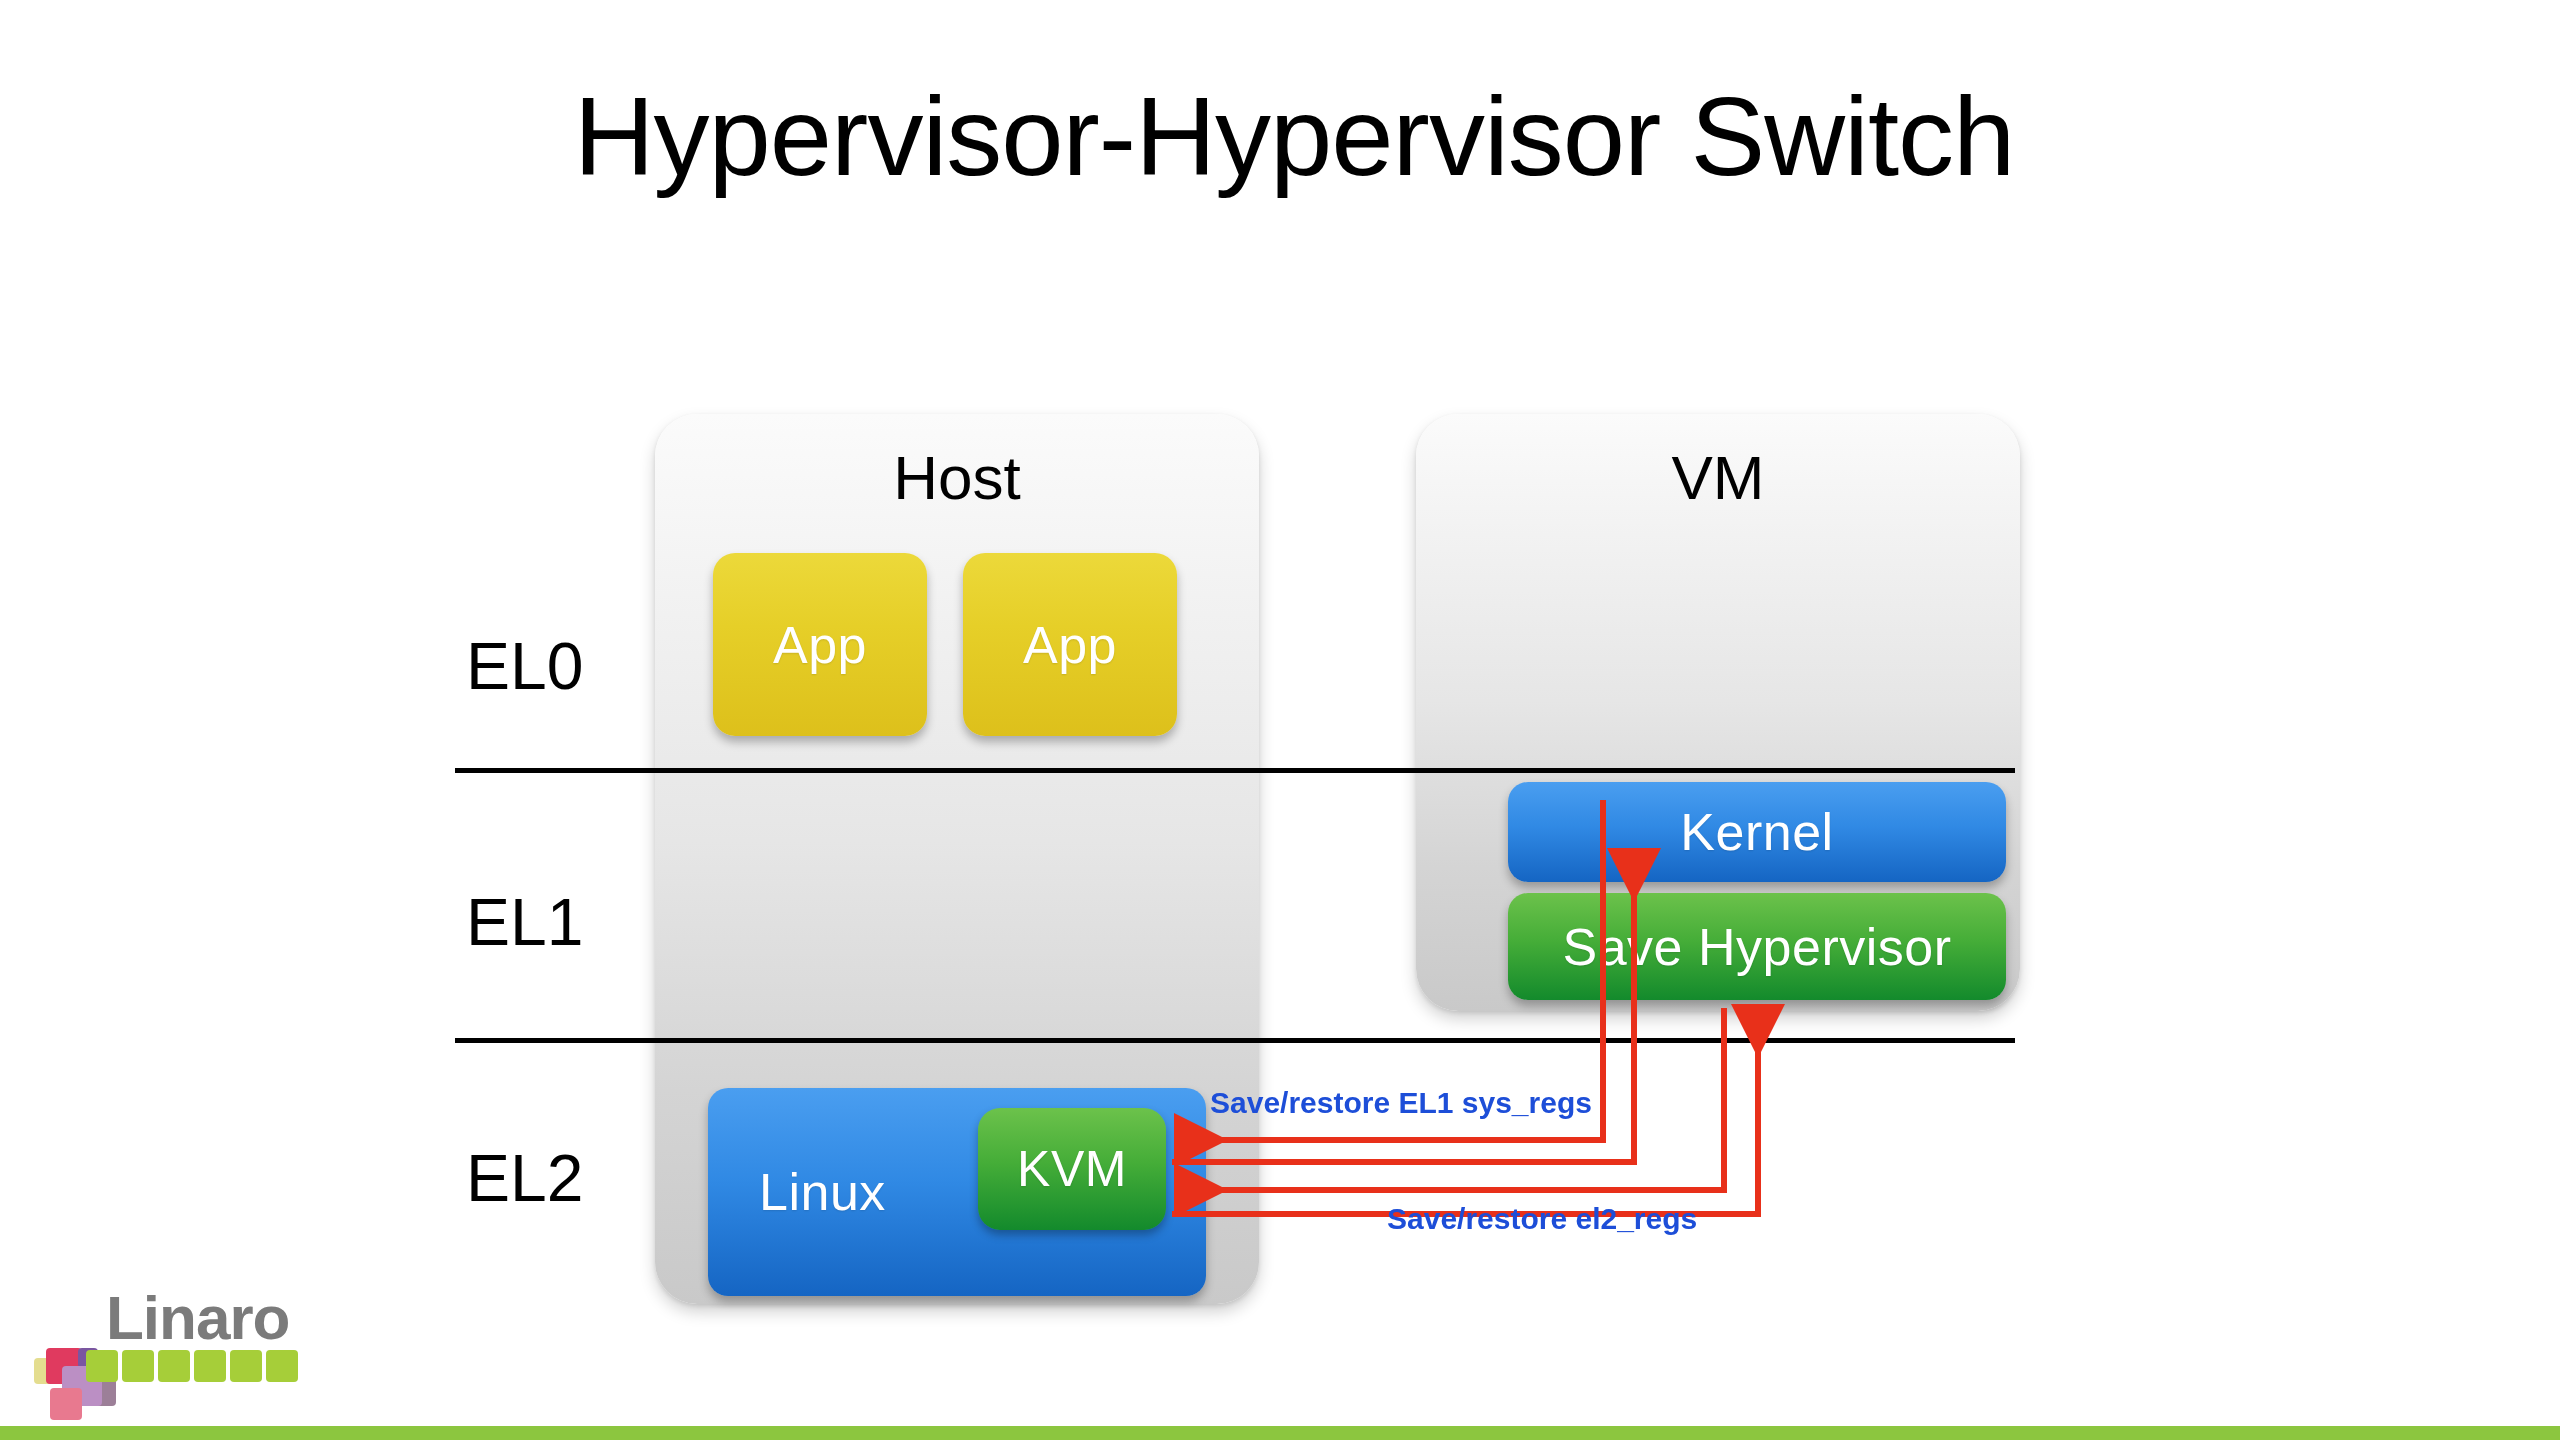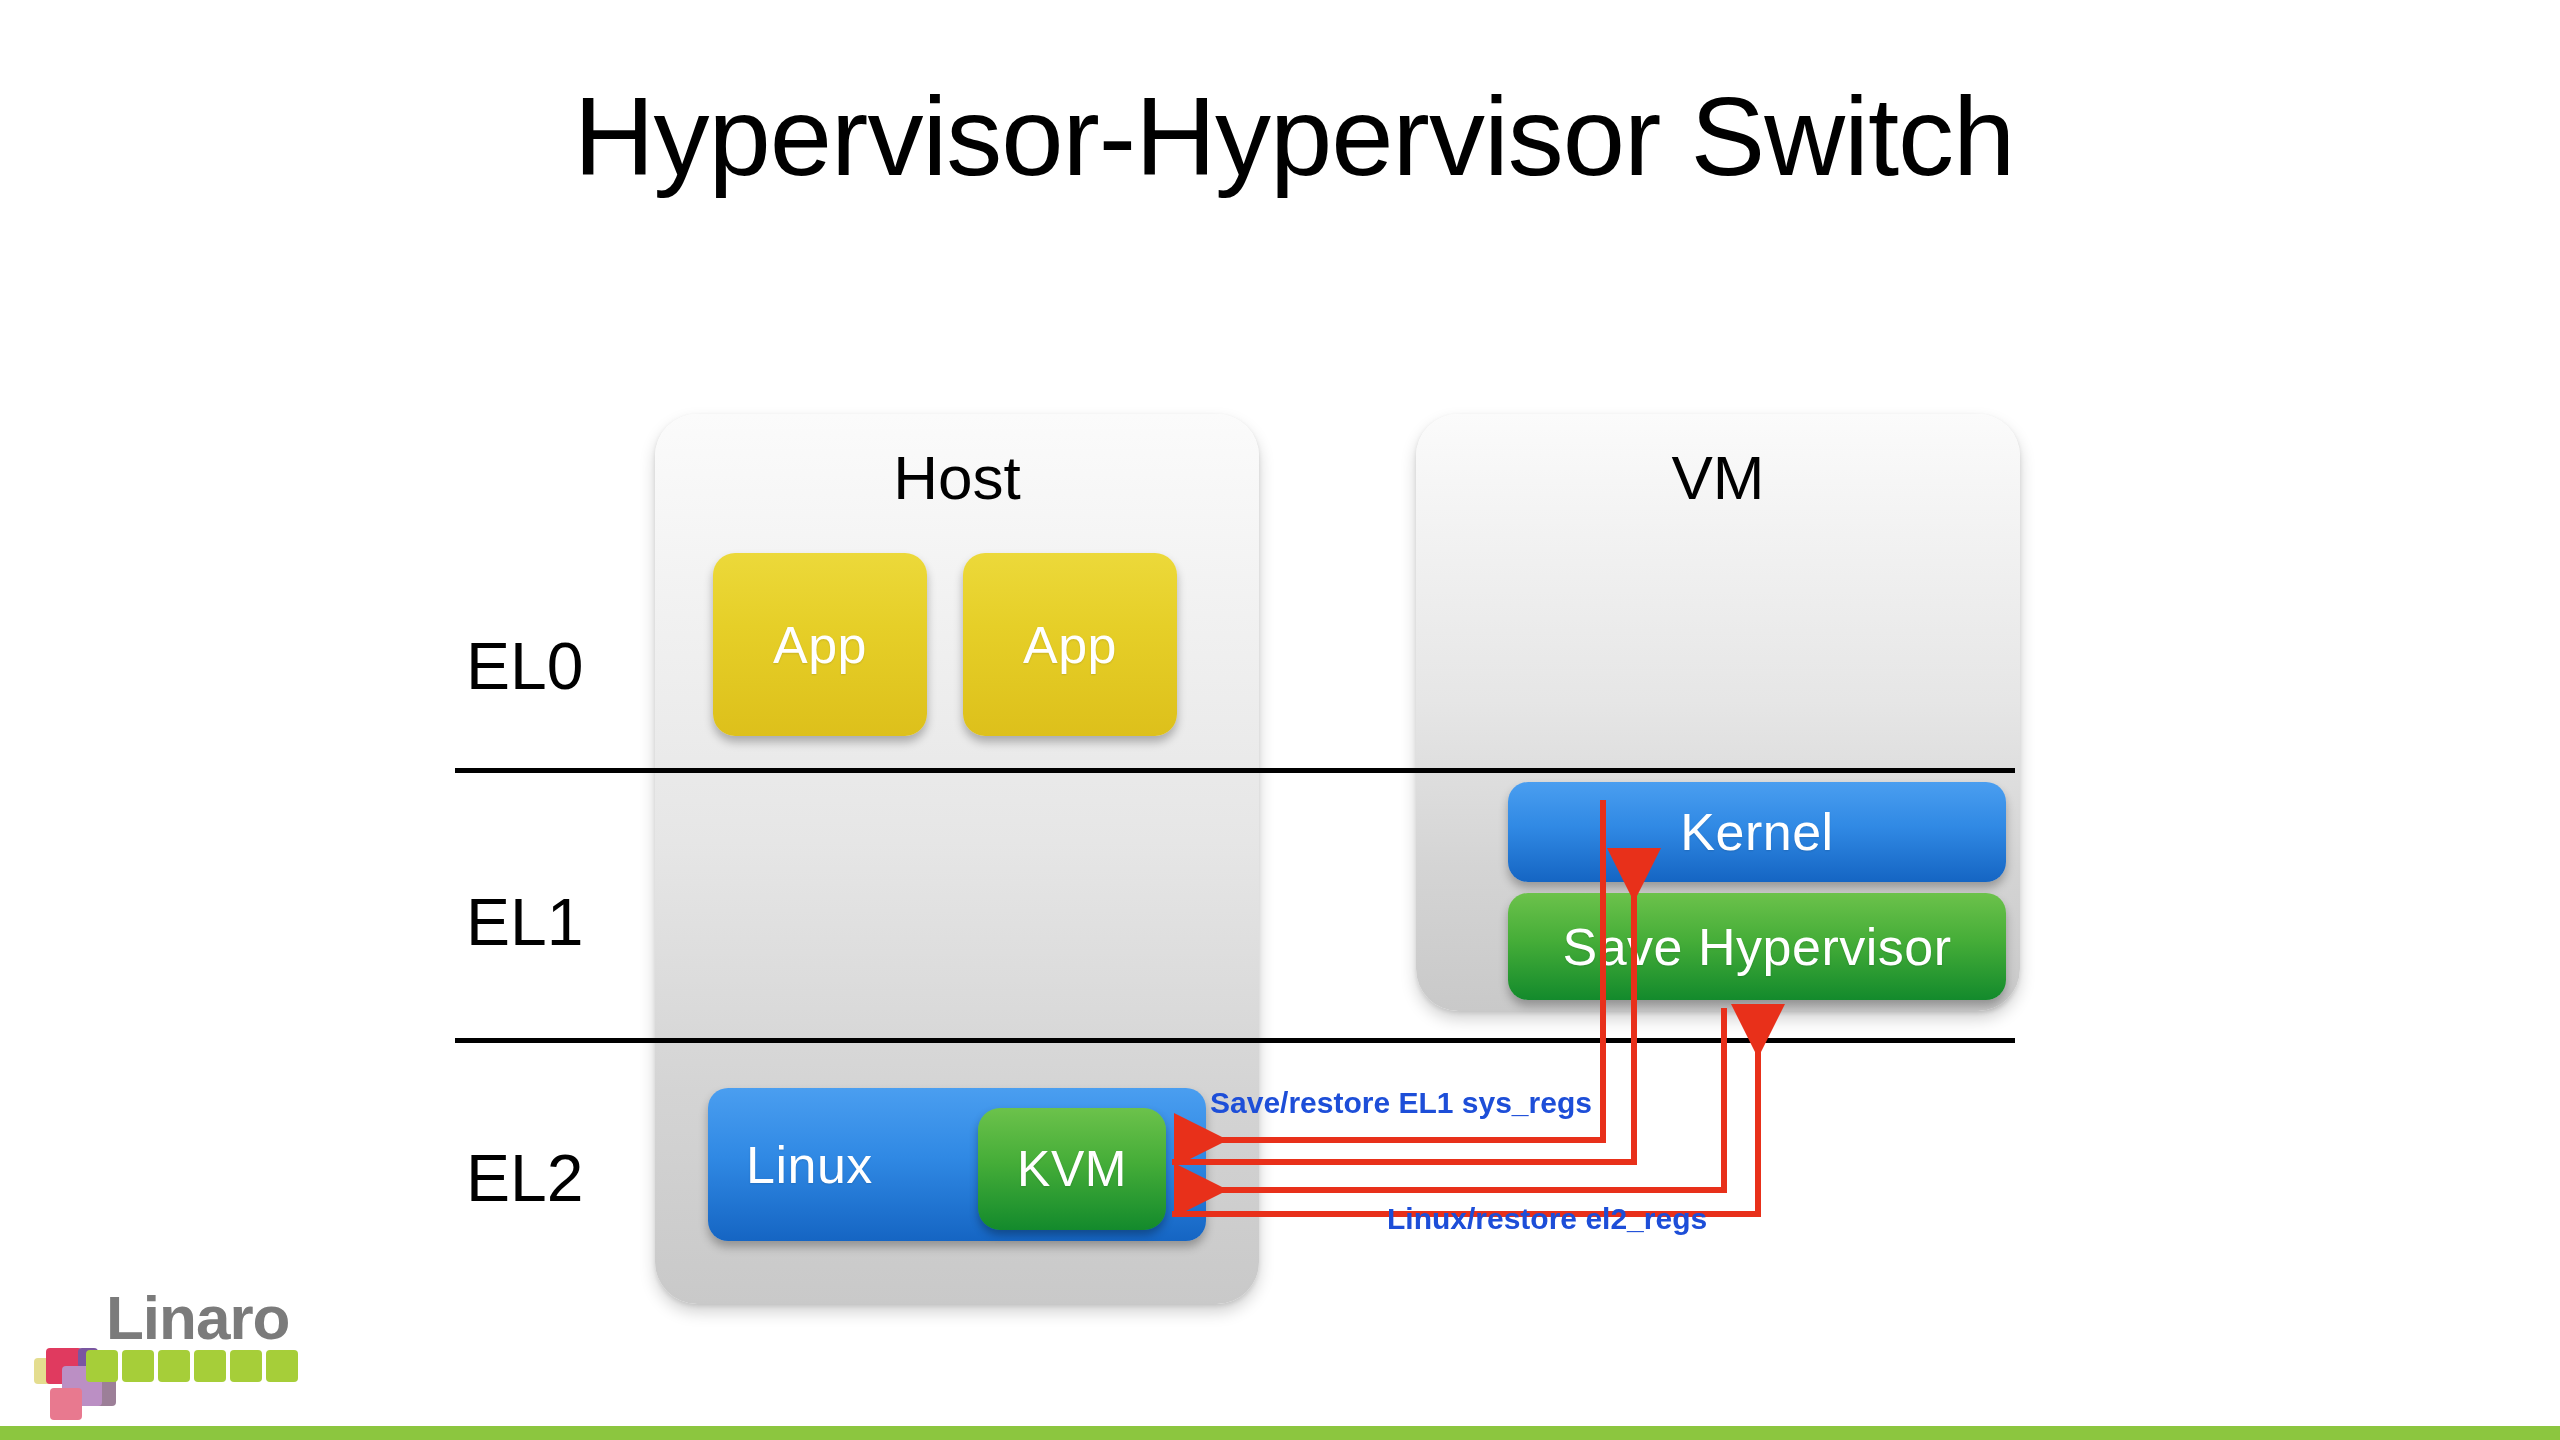--- a/index.html
+++ b/index.html
@@ -90,22 +90,22 @@
     box-sizing:border-box;
   }
   .box.yellow{background:linear-gradient(to bottom,#ecd93a 0%,#e6cf28 40%,#ddc01b 100%);}
   .box.blue  {background:linear-gradient(to bottom,#4a9ef0 0%,#3089e4 45%,#1565c3 100%);}
   .box.green {background:linear-gradient(to bottom,#6cc24b 0%,#45ad38 45%,#138a2c 100%);}
 
   #app1{left:713px;top:553px;width:214px;height:183px;}
   #app2{left:963px;top:553px;width:214px;height:183px;}
   #kernel{left:1508px;top:782px;width:498px;height:100px;border-radius:20px;}
   #guest-hv{left:1508px;top:893px;width:498px;height:107px;border-radius:20px;}
-  #linux{left:708px;top:1088px;width:498px;height:153px;
-         justify-content:flex-start;padding-left:38px;border-radius:20px;}
+  #linux{left:708px;top:1088px;width:498px;height:208px;
+         justify-content:flex-start;padding-left:51px;border-radius:20px;}
   #kvm{left:978px;top:1108px;width:188px;height:122px;border-radius:22px;
        font-size:50px;box-shadow:0 5px 9px rgba(0,0,0,0.30);text-align:center;}
 
   
   #arrows{position:absolute;left:0;top:0;width:2560px;height:1440px;pointer-events:none;}
 
   
   .red-note{
     position:absolute;
     color:#1d4ed8;
@@ -173,21 +173,21 @@
     <path d="M1603,800 L1603,1140 L1180,1140" fill="none" stroke="#e8301a" stroke-width="6" marker-end="url(#ah-left)"></path>
 
     <path d="M1172,1162 L1634,1162 L1634,854" fill="none" stroke="#e8301a" stroke-width="6" marker-end="url(#ah-up)"></path>
 
     <path d="M1724,1008 L1724,1190 L1180,1190" fill="none" stroke="#e8301a" stroke-width="6" marker-end="url(#ah-left)"></path>
 
     <path d="M1172,1214 L1758,1214 L1758,1010" fill="none" stroke="#e8301a" stroke-width="6" marker-end="url(#ah-up)"></path>
   </svg>
 
   <div id="note-el1" class="red-note">Save/restore EL1 sys_regs</div>
-  <div id="note-el2" class="red-note">Linux/restore el2_regs</div>
+  <div id="note-el2" class="red-note">Save/restore el2_regs</div>
 
   <div id="logo">
     <div id="logo-word">Linaro</div>
 
     <span class="lsq" style="left:0px;  top:70px; width:26px; height:26px; background:#e4dd8f;"></span>
     <span class="lsq" style="left:12px; top:60px; width:36px; height:36px; background:#e03a5f;"></span>
     <span class="lsq" style="left:44px; top:60px; width:20px; height:20px; background:#7a56a0;"></span>
     <span class="lsq" style="left:44px; top:80px; width:38px; height:38px; background:#9c7f98;"></span>
     <span class="lsq" style="left:28px; top:78px; width:40px; height:40px; background:#bb8fc4;"></span>
     <span class="lsq" style="left:16px; top:100px; width:32px; height:32px; background:#e8798f;"></span>

